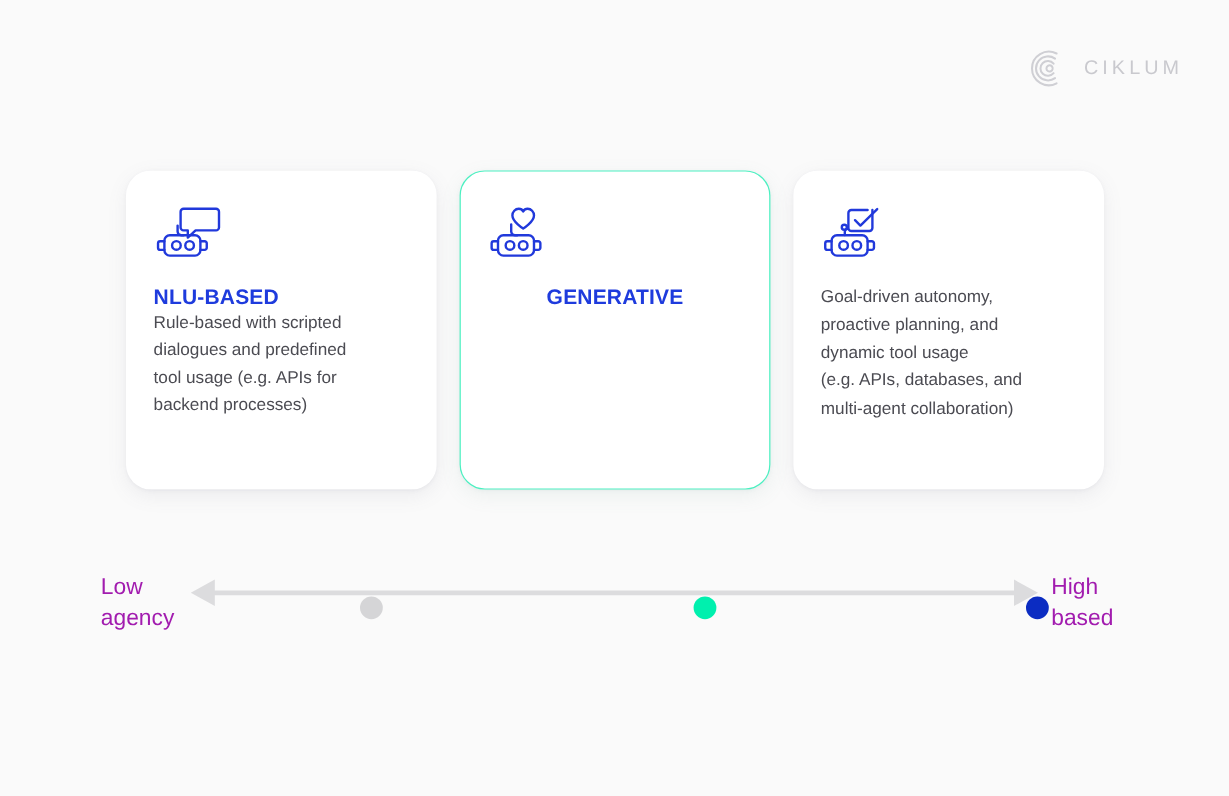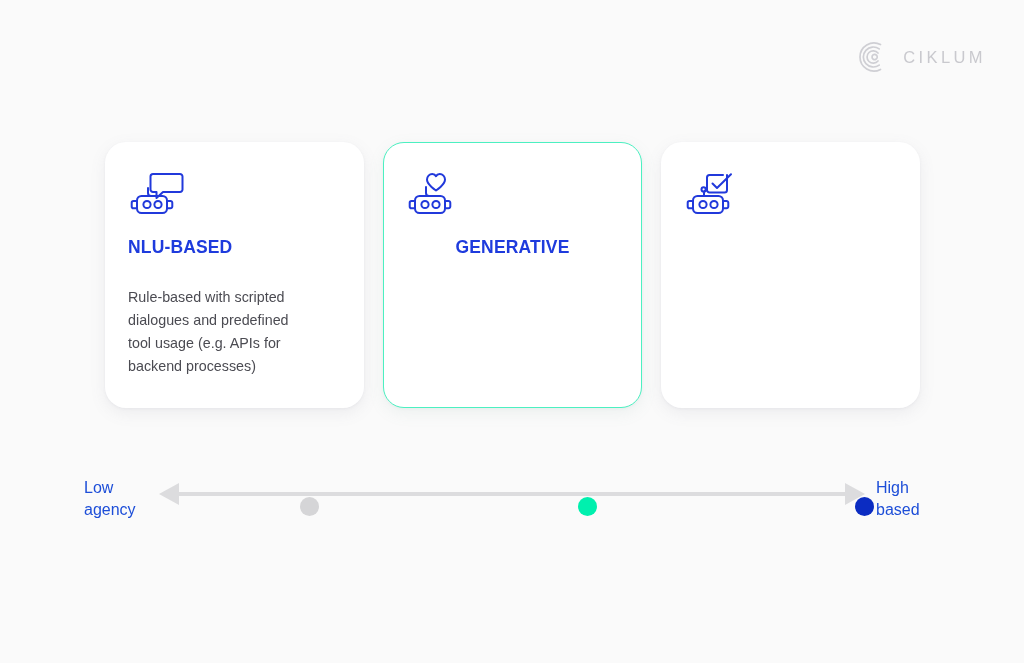--- a/index.html
+++ b/index.html
@@ -62,21 +62,20 @@
   }
 
   .card-icon { height: 46px; margin-bottom: 20px; }
   .card-icon svg { display: block; }
 
   .card-title {
     font-size: 17.5px;
     font-weight: 700;
     color: #1e3bdd;
     letter-spacing: 0.15px;
-    margin-bottom: 28px;
     white-space: nowrap;
   }
 
   .card-body {
     font-size: 14.3px;
     line-height: 1.62;
     color: #4b4b52;
     white-space: pre-line;
   }
 
@@ -84,23 +83,23 @@
   .axis {
     position: absolute;
     left: 84px;
     top: 467px;
     width: 860px;
     height: 60px;
   }
   .axis-label {
     position: absolute;
     top: 10px;
-    font-size: 16px;
+    font-size: 19px;
     line-height: 1.35;
-    color: #1d4ed8;
+    color: #a21caf;
     white-space: pre-line;
   }
   .axis-label.low  { left: 0px; }
   .axis-label.high { left: 792px; }
 
   .axis-track {
     position: absolute;
     left: 75px;
     top: 12px;
     width: 706px;
@@ -201,20 +200,25 @@
 
           <circle cx="19" cy="33.5" r="3.6"></circle>
           <circle cx="30" cy="33.5" r="3.6"></circle>
 
           <path d="M9 30 h-3.5 a1.8 1.8 0 0 0 -1.8 1.8 v3.6 a1.8 1.8 0 0 0 1.8 1.8 H9"></path>
 
           <path d="M39 30 h3.5 a1.8 1.8 0 0 1 1.8 1.8 v3.6 a1.8 1.8 0 0 1 -1.8 1.8 H39"></path>
         </g>
       </svg>
     </div>
+    <div class="card-body">Goal-driven autonomy,
+proactive planning, and
+dynamic tool usage
+(e.g. APIs, databases, and
+multi-agent collaboration)</div>
   </div>
 
 </div>
 
 <div class="axis">
 
   <div class="axis-label low">Low
 agency</div>
 
   <div class="axis-track">

